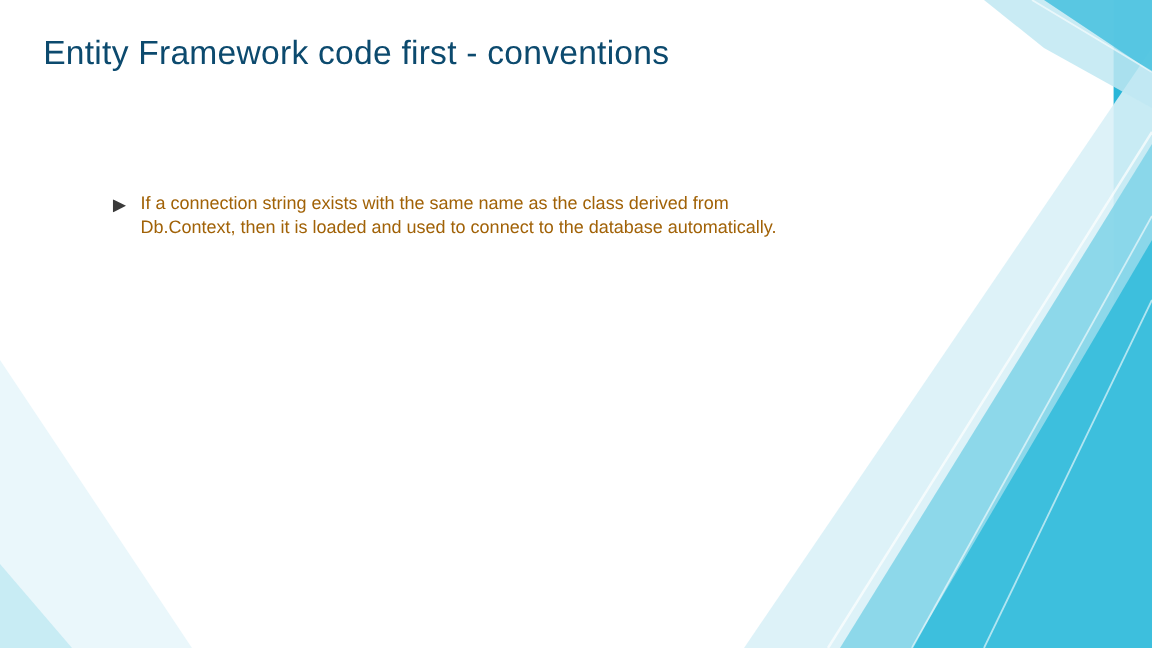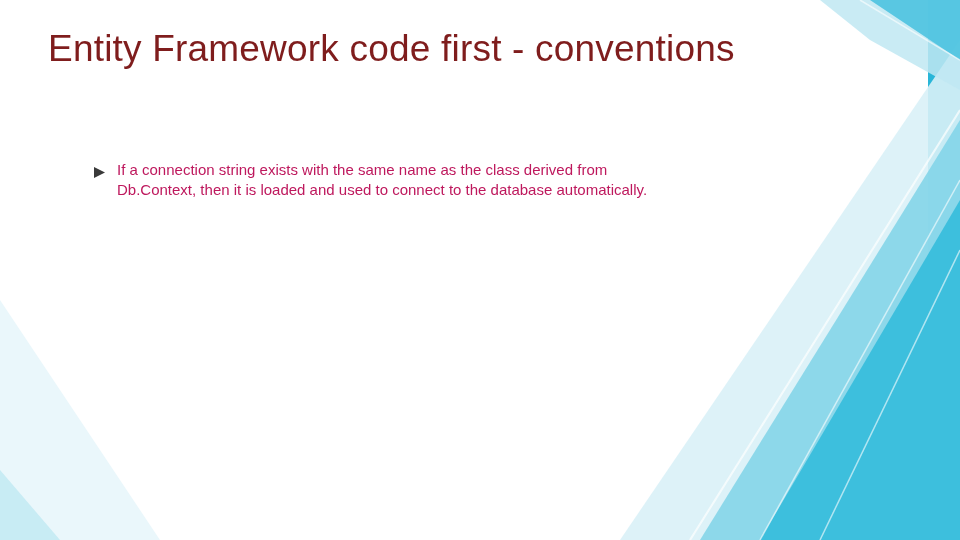--- a/index.html
+++ b/index.html
@@ -5,46 +5,46 @@
   * { margin: 0; padding: 0; box-sizing: border-box; }
   html, body { width: 960px; height: 540px; overflow: hidden; font-family: "Trebuchet MS", "Segoe UI", Arial, sans-serif; background: #fff; }
   .slide {
     position: relative;
     width: 960px;
     height: 540px;
     background: #ffffff;
   }
   .title {
     position: absolute;
-    left: 48px;
+    left: 36px;
     top: 28px;
-    font-size: 37px;
+    font-size: 28px;
     font-weight: 400;
-    color: #7f1d1d;
+    color: #0c4a6e;
     letter-spacing: 0.2px;
   }
   .body {
     position: absolute;
     left: 94px;
     top: 160px;
     width: 560px;
   }
   .bullet-row {
     display: flex;
     align-items: flex-start;
     gap: 12px;
   }
   .bullet-icon {
     flex: 0 0 auto;
     margin-top: 4px;
   }
   .bullet-text {
     font-size: 15px;
     line-height: 1.35;
-    color: #be185d;
+    color: #a16207;
   }
   .decor {
     position: absolute;
     inset: 0;
     pointer-events: none;
   }
 </style>
 </head>
 <body>
 

